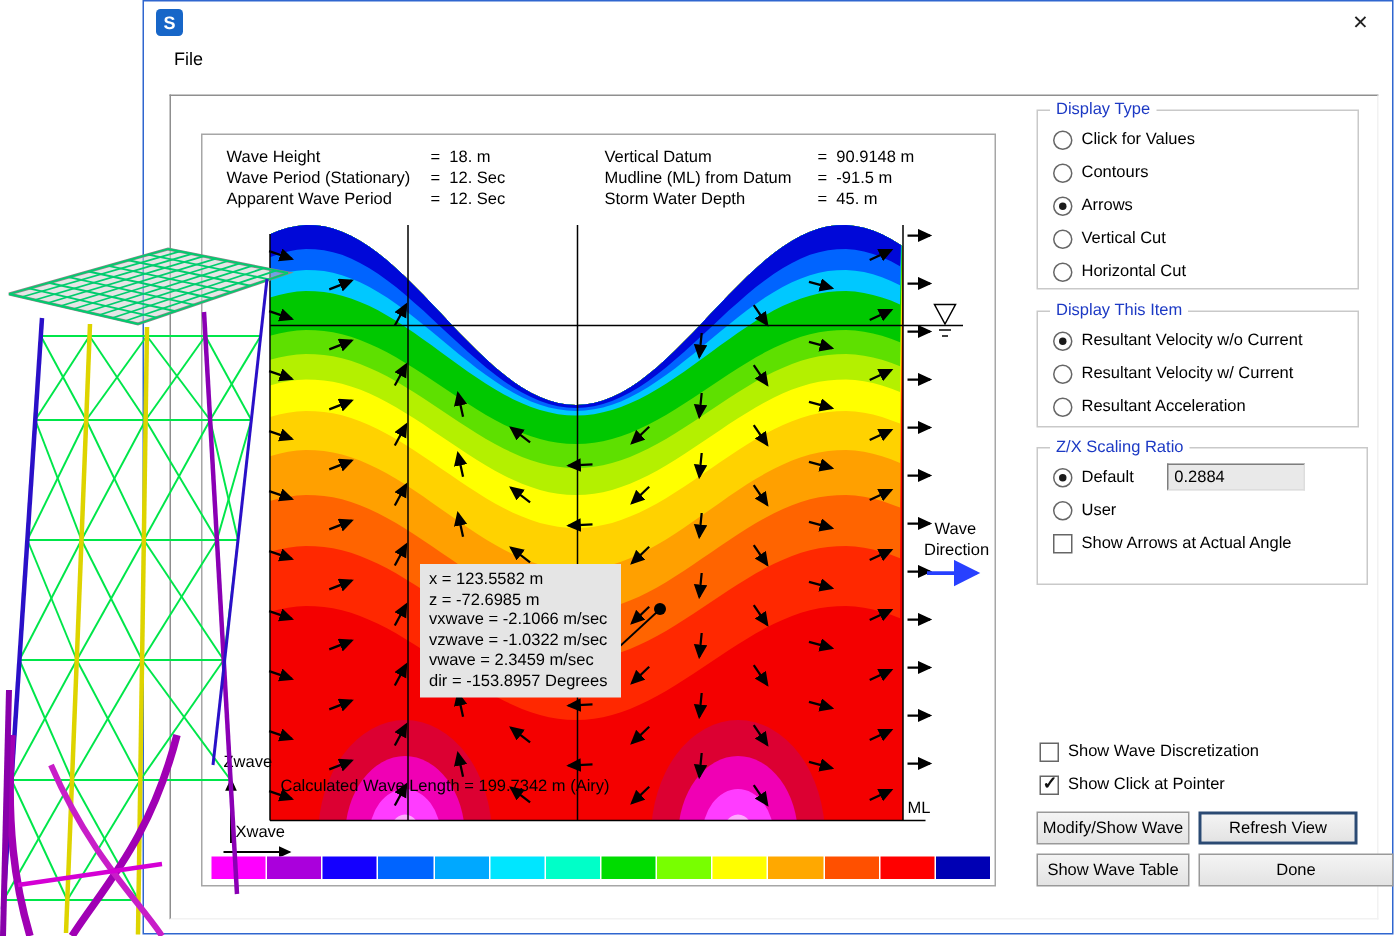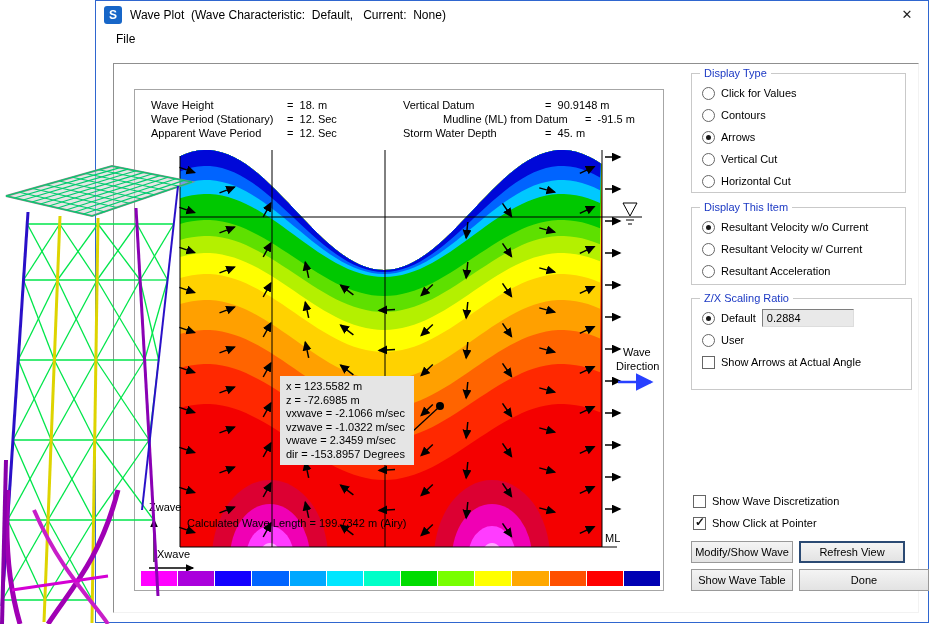--- a/index.html
+++ b/index.html
@@ -31,36 +31,35 @@
 
   
   .group{position:absolute;border:1px solid #c9c9c9}
   .gtitle{position:absolute;top:-7px;left:8px;background:#fff;padding:0 4px;color:#1c39c4;font-size:11px;white-space:nowrap}
   .opt{display:flex;align-items:center;height:22px;gap:6px;padding-left:10px}
   .radio{width:13px;height:13px;border:1px solid #666;border-radius:50%;background:#fff;position:relative;flex:none}
   .radio.on::after{content:"";position:absolute;left:3px;top:3px;width:5px;height:5px;border-radius:50%;background:#1a1a1a}
   .checkbox{width:13px;height:13px;border:1px solid #666;background:#fff;position:relative;flex:none}
   .checkbox.on::after{content:"\2713";position:absolute;left:1px;top:-3px;font-size:12px;font-weight:bold;color:#111}
   .olabel{font-size:11px;white-space:nowrap}
-  .field{width:92px;height:18px;border:1px solid;border-color:#7e7e7e #ddd #ddd #7e7e7e;background:#e9e9e9;font-family:"Liberation Sans",sans-serif;font-size:11px;padding:1px 4px;margin-left:0}
+  .field{width:92px;height:18px;border:1px solid;border-color:#7e7e7e #ddd #ddd #7e7e7e;background:#e9e9e9;font-family:"Liberation Sans",sans-serif;font-size:11px;padding:1px 4px;margin-left:16px}
   .btn{position:absolute;height:22px;background:linear-gradient(#f4f4f4,#e3e3e3);border:1px solid #999;font-size:11px;text-align:center;line-height:20px}
   .btn.on{border:2px solid #2b4a73;line-height:18px}
 
   
   .jacket{position:absolute;left:0;top:160px;width:200px;height:464px;z-index:40}
 </style>
 </head>
 <body>
 
 <div class="screen">
 
   <div class="dialog">
     <div class="titlebar">
       <div class="s-icon">S</div>
-      <div class="title">Wave Plot  (Wave Characteristic:  Default,   Current:  None)</div>
       <div class="close">✕</div>
     </div>
     <div class="menubar" id="menubar">
         <div class="menu-item">File</div>
       </div>
     <div class="panel"></div>
 
     <div class="plotpanel">
       <svg id="wave-svg" viewBox="0 0 530 502" width="530" height="502">
         <defs>
@@ -226,21 +225,21 @@
             </clipPath>
           </defs>
         </svg>
       <div class="hdrcol" id="hdr-left" style="left:16px;top:8px">
           <div class="hrow"><span class="hl" style="width: 136px;">Wave Height</span><span>=  18. m</span></div>
           <div class="hrow"><span class="hl" style="width: 136px;">Wave Period (Stationary)</span><span>=  12. Sec</span></div>
           <div class="hrow"><span class="hl" style="width: 136px;">Apparent Wave Period</span><span>=  12. Sec</span></div>
         </div>
       <div class="hdrcol" id="hdr-right" style="left:268px;top:8px">
           <div class="hrow"><span class="hl" style="width: 142px;">Vertical Datum</span><span>=  90.9148 m</span></div>
-          <div class="hrow"><span class="hl" style="width: 142px; margin-left: 40px;">Mudline (ML) from Datum</span><span>=  -91.5 m</span></div>
+          <div class="hrow"><span class="hl" style="width: 142px;">Mudline (ML) from Datum</span><span>=  -91.5 m</span></div>
           <div class="hrow"><span class="hl" style="width: 142px;">Storm Water Depth</span><span>=  45. m</span></div>
         </div>
       <div class="tooltip" id="tooltip"><div>x = 123.5582 m</div><div>z = -72.6985 m</div><div>vxwave = -2.1066 m/sec</div><div>vzwave = -1.0322 m/sec</div><div>vwave = 2.3459 m/sec</div><div>dir = -153.8957 Degrees</div></div>
       <div class="scalebar" id="scalebar">
           <div style="background: rgb(255, 0, 255);"></div>
           <div style="background: rgb(170, 0, 220);"></div>
           <div style="background: rgb(20, 0, 255);"></div>
           <div style="background: rgb(0, 100, 255);"></div>
           <div style="background: rgb(0, 168, 255);"></div>
           <div style="background: rgb(0, 230, 255);"></div>

